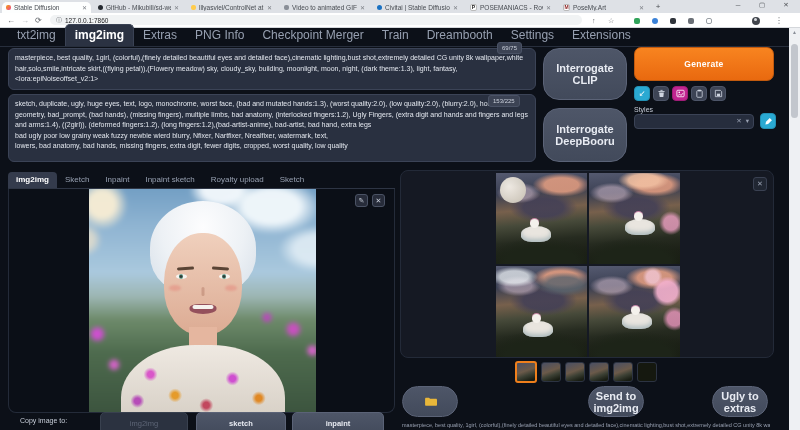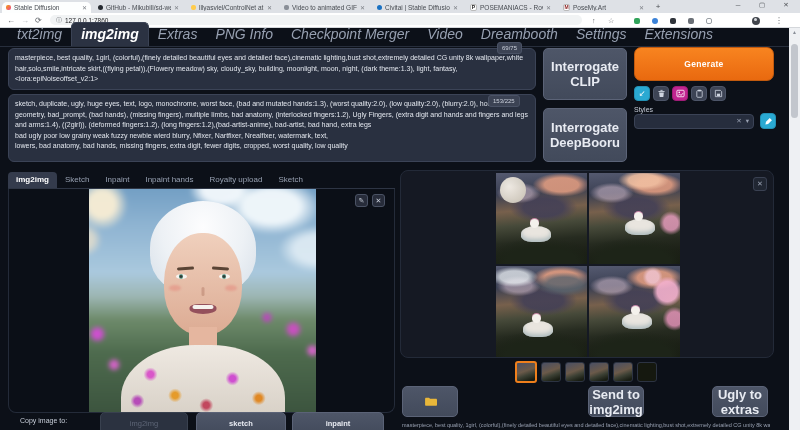--- a/index.html
+++ b/index.html
@@ -25,32 +25,32 @@
   #urlpill{position:absolute;left:50px;top:2px;width:532px;height:10px;background:#f1f3f4;
            border-radius:5px;display:flex;align-items:center;gap:3px;padding:0 6px;box-sizing:border-box;}
   #urlpill .info{font-size:6px;color:#5f6368;}
   #urlpill .url{font-size:6.5px;color:#202124;}
   .extico{position:absolute;top:4.5px;width:6px;height:6px;border-radius:2px;}
   #avatar{position:absolute;left:752px;top:3.5px;width:8px;height:8px;border-radius:50%;background:#41454c;}
   #avatar::after{content:"";position:absolute;left:2.4px;top:1.3px;width:3px;height:3px;border-radius:50%;background:#d7dade;}
   
   #appbar{position:absolute;top:28px;left:0;width:800px;height:19px;display:flex;align-items:flex-end;
           padding-left:8px;box-sizing:border-box;border-bottom:1px solid #272e3c;}
-  .atab{font-size:14px;color:#97a0b1;padding:3px 9px 4px;white-space:nowrap;font-style:italic;}
+  .atab{font-size:12px;color:#97a0b1;padding:3px 9px 4px;white-space:nowrap;}
   .atab.active{background:#2b3242;border:1px solid #3a4254;border-bottom:none;border-radius:5px 5px 0 0;
                color:#fff;font-weight:bold;}
   
   .ta{position:absolute;background:#293040;border:1px solid #3b4356;border-radius:6px;
       color:#e3e7ee;font-size:7px;line-height:1.5;padding:4px 6px;box-sizing:border-box;
       white-space:pre-wrap;overflow:hidden;}
   .counter{position:absolute;background:#3c4354;color:#ccd1dc;font-size:6px;line-height:1;
            padding:2px 4px;border-radius:3px;border:1px solid #4a5265;}
   
   .gbtn{position:absolute;background:linear-gradient(#4e5668,#424a5b);border:1px solid #5b6377;
-        border-radius:5px;color:#e8ebf2;font-size:13px;font-weight:bold;display:flex;
+        border-radius:16px;color:#e8ebf2;font-size:11px;font-weight:bold;display:flex;
         align-items:center;justify-content:center;text-align:center;box-sizing:border-box;padding:2px;}
   #generate{background:linear-gradient(#f88420,#e9690f);border:1px solid #c25a0e;border-radius:7px;
             color:#fff;font-size:8.5px;letter-spacing:.3px;}
   .mini{position:absolute;top:86px;width:16px;height:15px;border-radius:4px;background:#3d4455;
         border:1px solid #4d5568;display:flex;align-items:center;justify-content:center;box-sizing:border-box;}
   .mini.cyan{background:#2aa9d2;border-color:#2391b5;color:#fff;font-size:8px;line-height:8px;}
   .mini.magenta{background:#c02590;border-color:#a11d78;}
   .lbl{position:absolute;font-size:7px;color:#c7cdd8;}
   #styles-dd{position:absolute;left:634px;top:114px;width:120px;height:15px;background:#262d3d;
              border:1px solid #3b4356;border-radius:4px;box-sizing:border-box;
@@ -222,21 +222,21 @@
     <span id="avatar"></span>
     <span class="navico" style="left:775px">⋮</span>
   </div>
 
   <div id="appbar">
     <div class="atab">txt2img</div>
     <div class="atab active">img2img</div>
     <div class="atab">Extras</div>
     <div class="atab">PNG Info</div>
     <div class="atab">Checkpoint Merger</div>
-    <div class="atab">Video</div>
+    <div class="atab">Train</div>
     <div class="atab">Dreambooth</div>
     <div class="atab">Settings</div>
     <div class="atab">Extensions</div>
   </div>
 
   <div class="ta" style="left:8px;top:48px;width:528px;height:42px">masterpiece, best quality, 1girl, (colorful),(finely detailed beautiful eyes and detailed face),cinematic lighting,bust shot,extremely detailed CG unity 8k wallpaper,white hair,solo,smile,intricate skirt,((flying petal)),(Flowery meadow) sky, cloudy_sky, building, moonlight, moon, night, (dark theme:1.3), light, fantasy,
 &lt;lora:epiNoiseoffset_v2:1&gt;</div>
   <div class="counter" style="left:497px;top:42px">69/75</div>
 
   <div class="ta" style="left:8px;top:94px;width:528px;height:68px">sketch, duplicate, ugly, huge eyes, text, logo, monochrome, worst face, (bad and mutated hands:1.3), (worst quality:2.0), (low quality:2.0), (blurry:2.0), horror, geometry, bad_prompt, (bad hands), (missing fingers), multiple limbs, bad anatomy, (interlocked fingers:1.2), Ugly Fingers, (extra digit and hands and fingers and legs and arms:1.4), ((2girl)), (deformed fingers:1.2), (long fingers:1.2),(bad-artist-anime), bad-artist, bad hand, extra legs
@@ -287,21 +287,21 @@
   <div id="styles-edit">
     <svg width="9" height="9" viewBox="0 0 10 10">
       <path d="M6.4 1.2l2.4 2.4-4.2 4.2-3 .6.6-3z" fill="#fff"></path>
     </svg>
   </div>
 
   <div id="subtabs">
     <div class="stab active">img2img</div>
     <div class="stab">Sketch</div>
     <div class="stab">Inpaint</div>
-    <div class="stab">Inpaint hands</div>
+    <div class="stab">Inpaint sketch</div>
     <div class="stab">Royalty upload</div>
     <div class="stab">Sketch</div>
   </div>
 
   <div id="imgarea">
     <div id="portrait">
       <div class="scene"></div>
       <div class="p-hair"></div>
       <div class="p-face">
         <div class="p-brow" style="left:13px;transform:rotate(-4deg)"></div>

